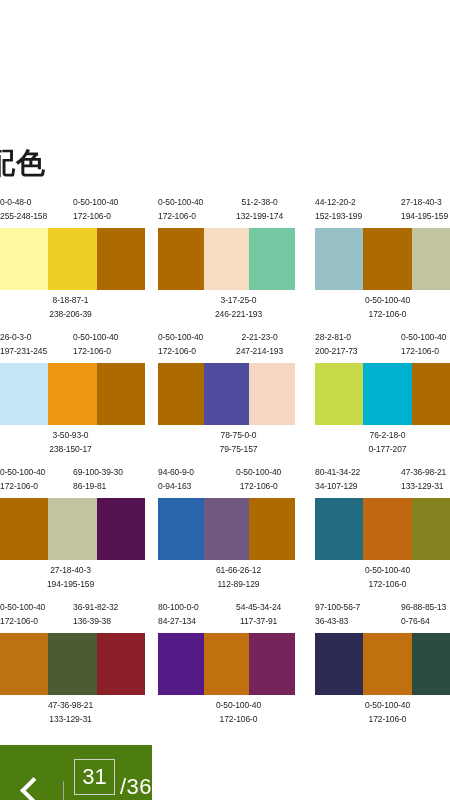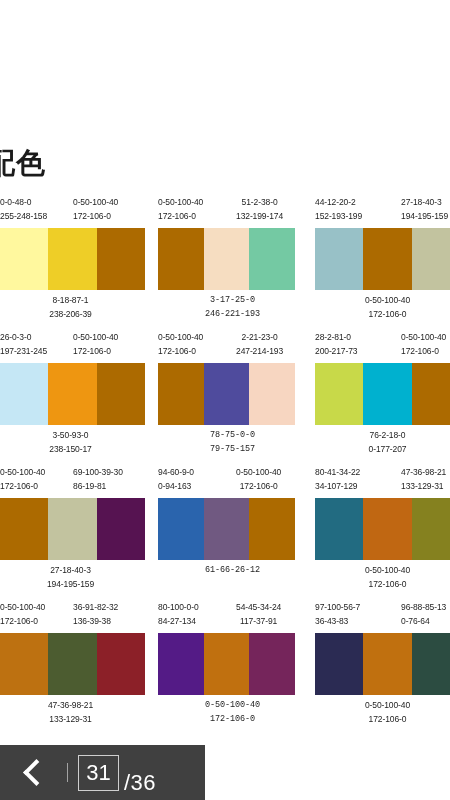--- a/index.html
+++ b/index.html
@@ -98,33 +98,33 @@
     position: relative;
     height: 30px;
     margin-top: 4px;
   }
   .labels-bottom .lbl {
     text-align: center;
     width: 100%;
     left: 0;
   }
   .group.g1 .labels-bottom .lbl { left: 8px; width: 145px; }
-  .group.g2 .labels-bottom .lbl { left: 6px;  width: 137px; font-family: Liberation Mono, monospace; }
+  .group.g2 .labels-bottom .lbl { left: 12px;  width: 137px; }
   .group.g3 .labels-bottom .lbl { left: 0px;  width: 145px; }
 
   
   .navbar {
     position: absolute;
     left: 0;
     bottom: 0;
-    width: 205px;
+    width: 152px;
     height: 55px;
-    background: #404040;
+    background: #4d7c0f;
     display: flex;
-    align-items: center;
+    align-items: flex-end;
   }
   .nav-back {
     width: 67px;
     display: flex;
     align-items: center;
     justify-content: center;
     border-right: 1px solid #a3a3a3;
     cursor: pointer;
   }
   .chev {
@@ -348,20 +348,21 @@
           </div>
         </div>
         <div class="strip">
           <div class="swatch" style="background: rgb(42, 100, 173);"></div>
           <div class="swatch" style="background: rgb(112, 89, 129);"></div>
           <div class="swatch" style="background: rgb(172, 106, 0);"></div>
         </div>
         <div class="labels-bottom">
           <div class="lbl">
             <span class="cmyk">61-66-26-12</span>
+            <span class="rgb">112-89-129</span>
           </div>
         </div>
       </div>
       <div class="group g3">
         <div class="labels-top">
           <div class="lbl pos-left">
             <span class="cmyk">80-41-34-22</span>
             <span class="rgb">34-107-129</span>
           </div>
           <div class="lbl pos-mid">

